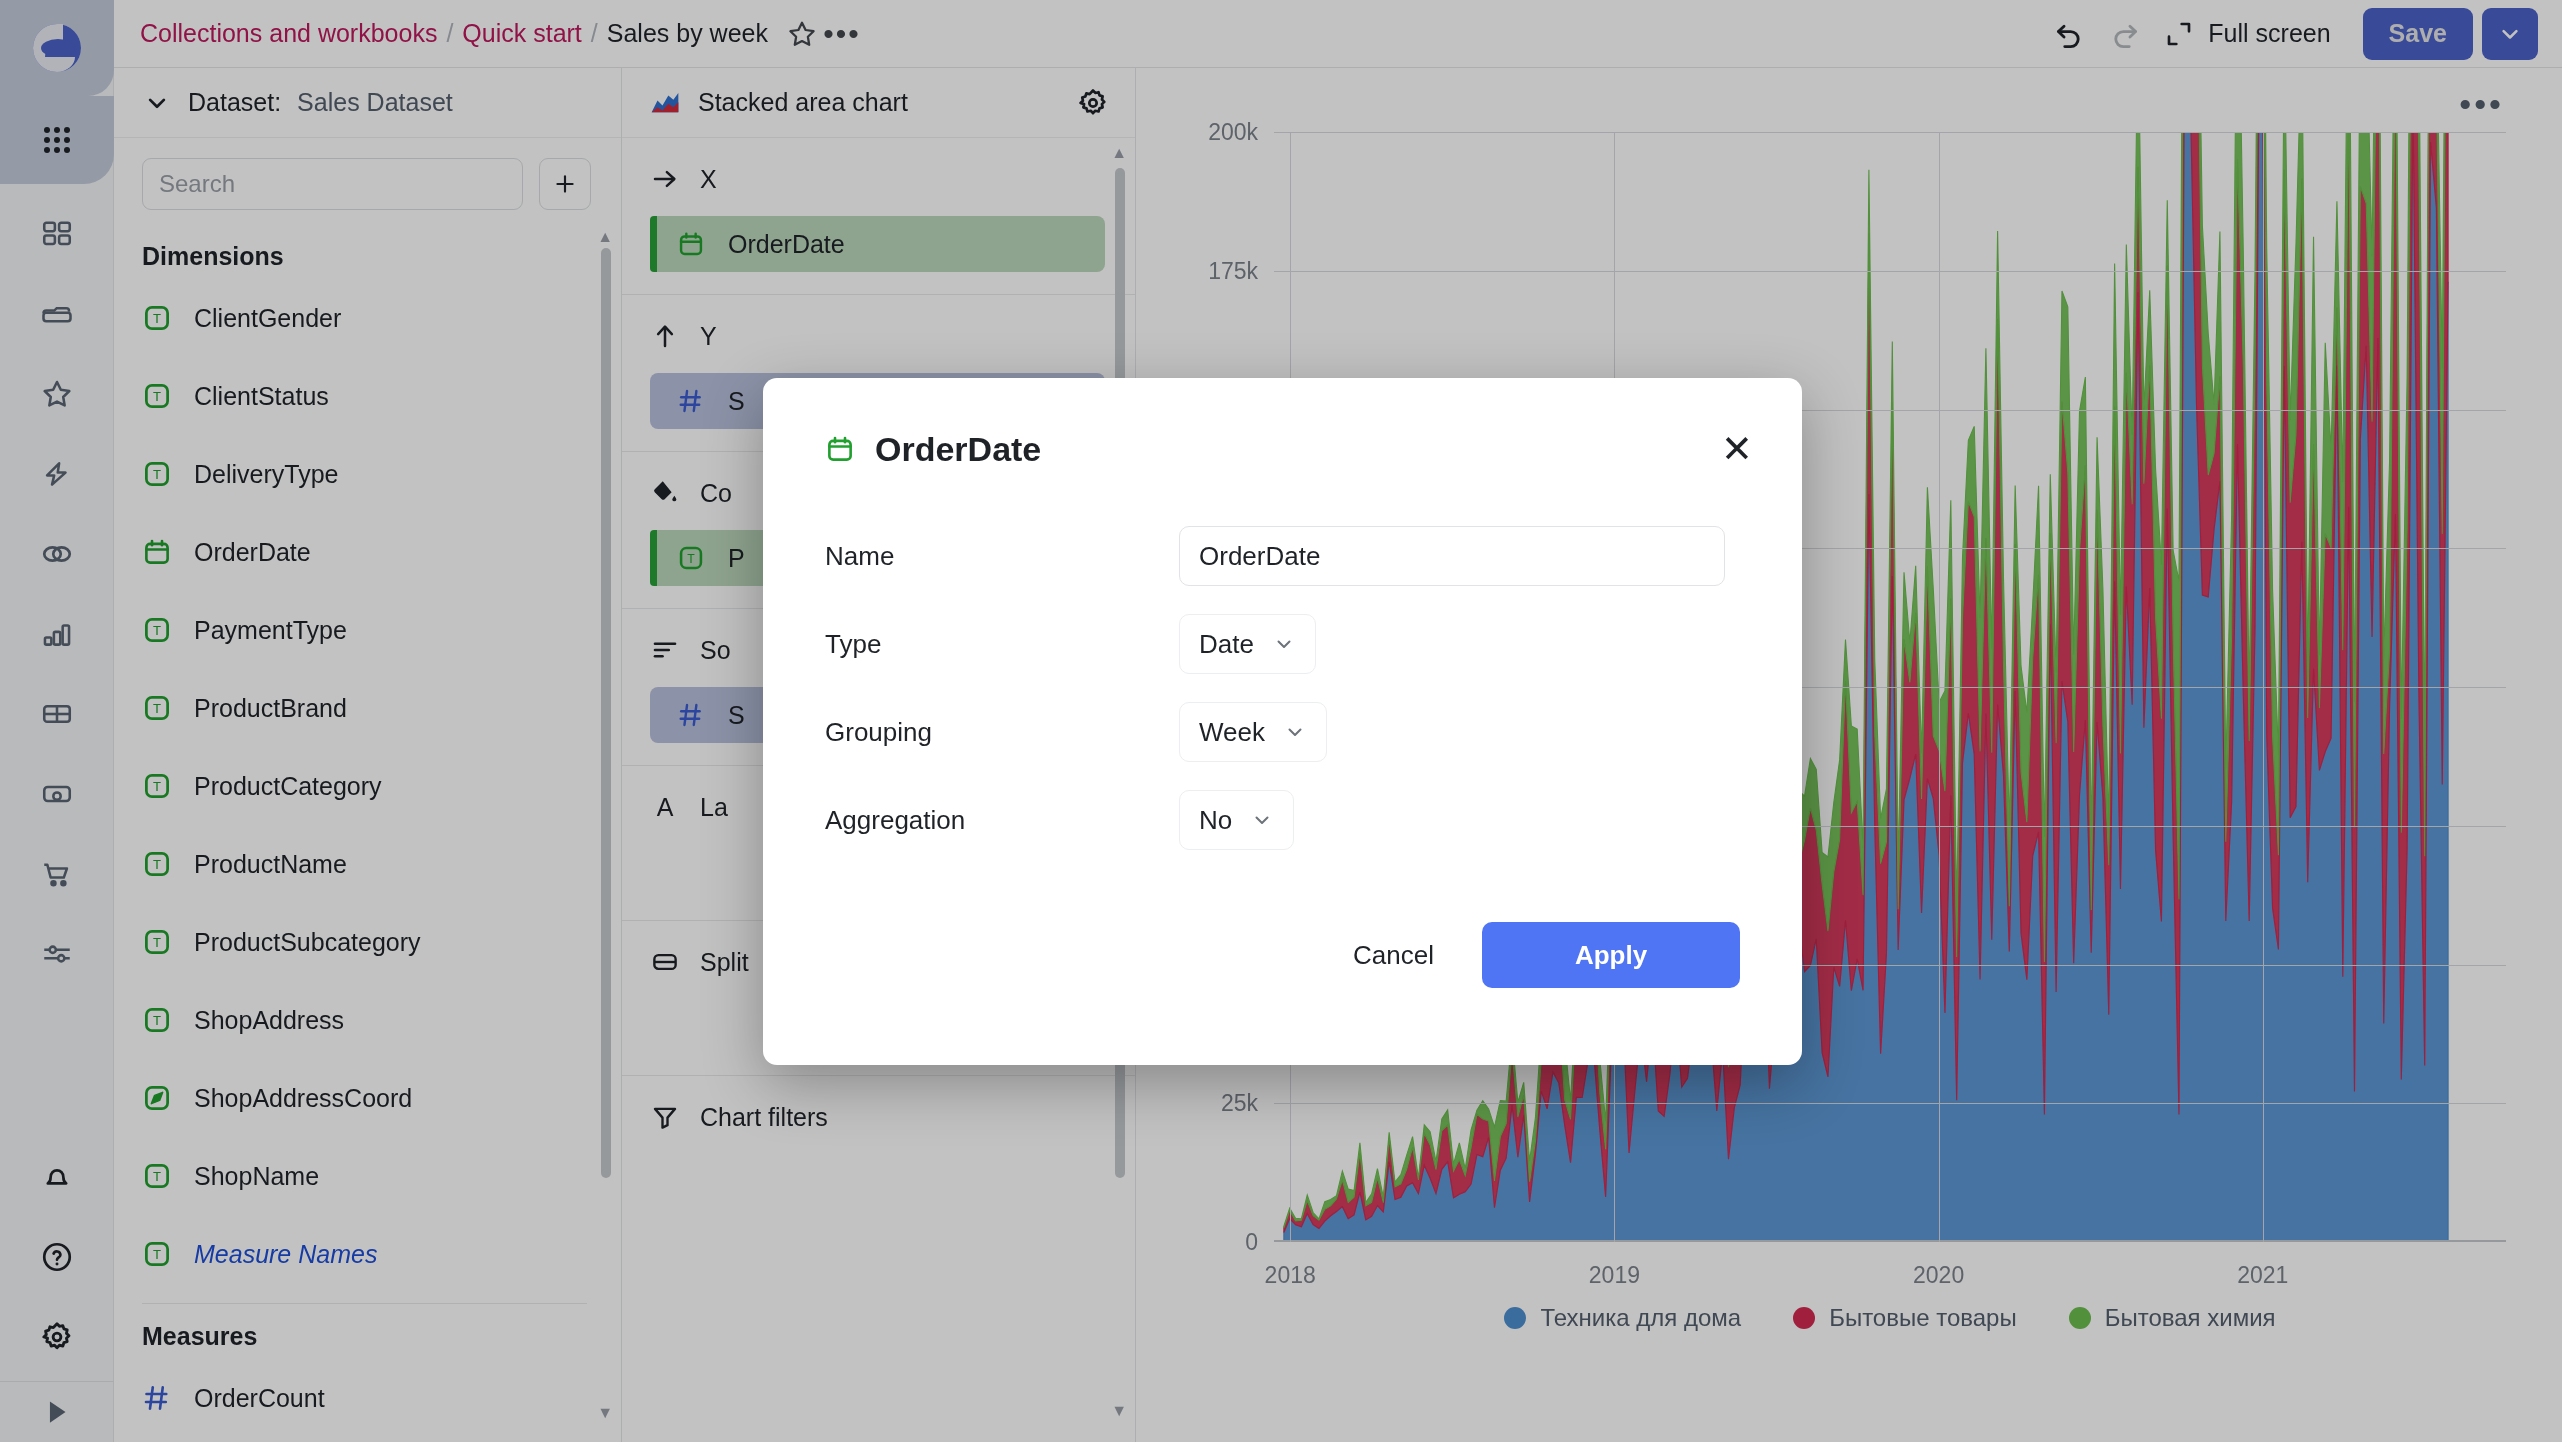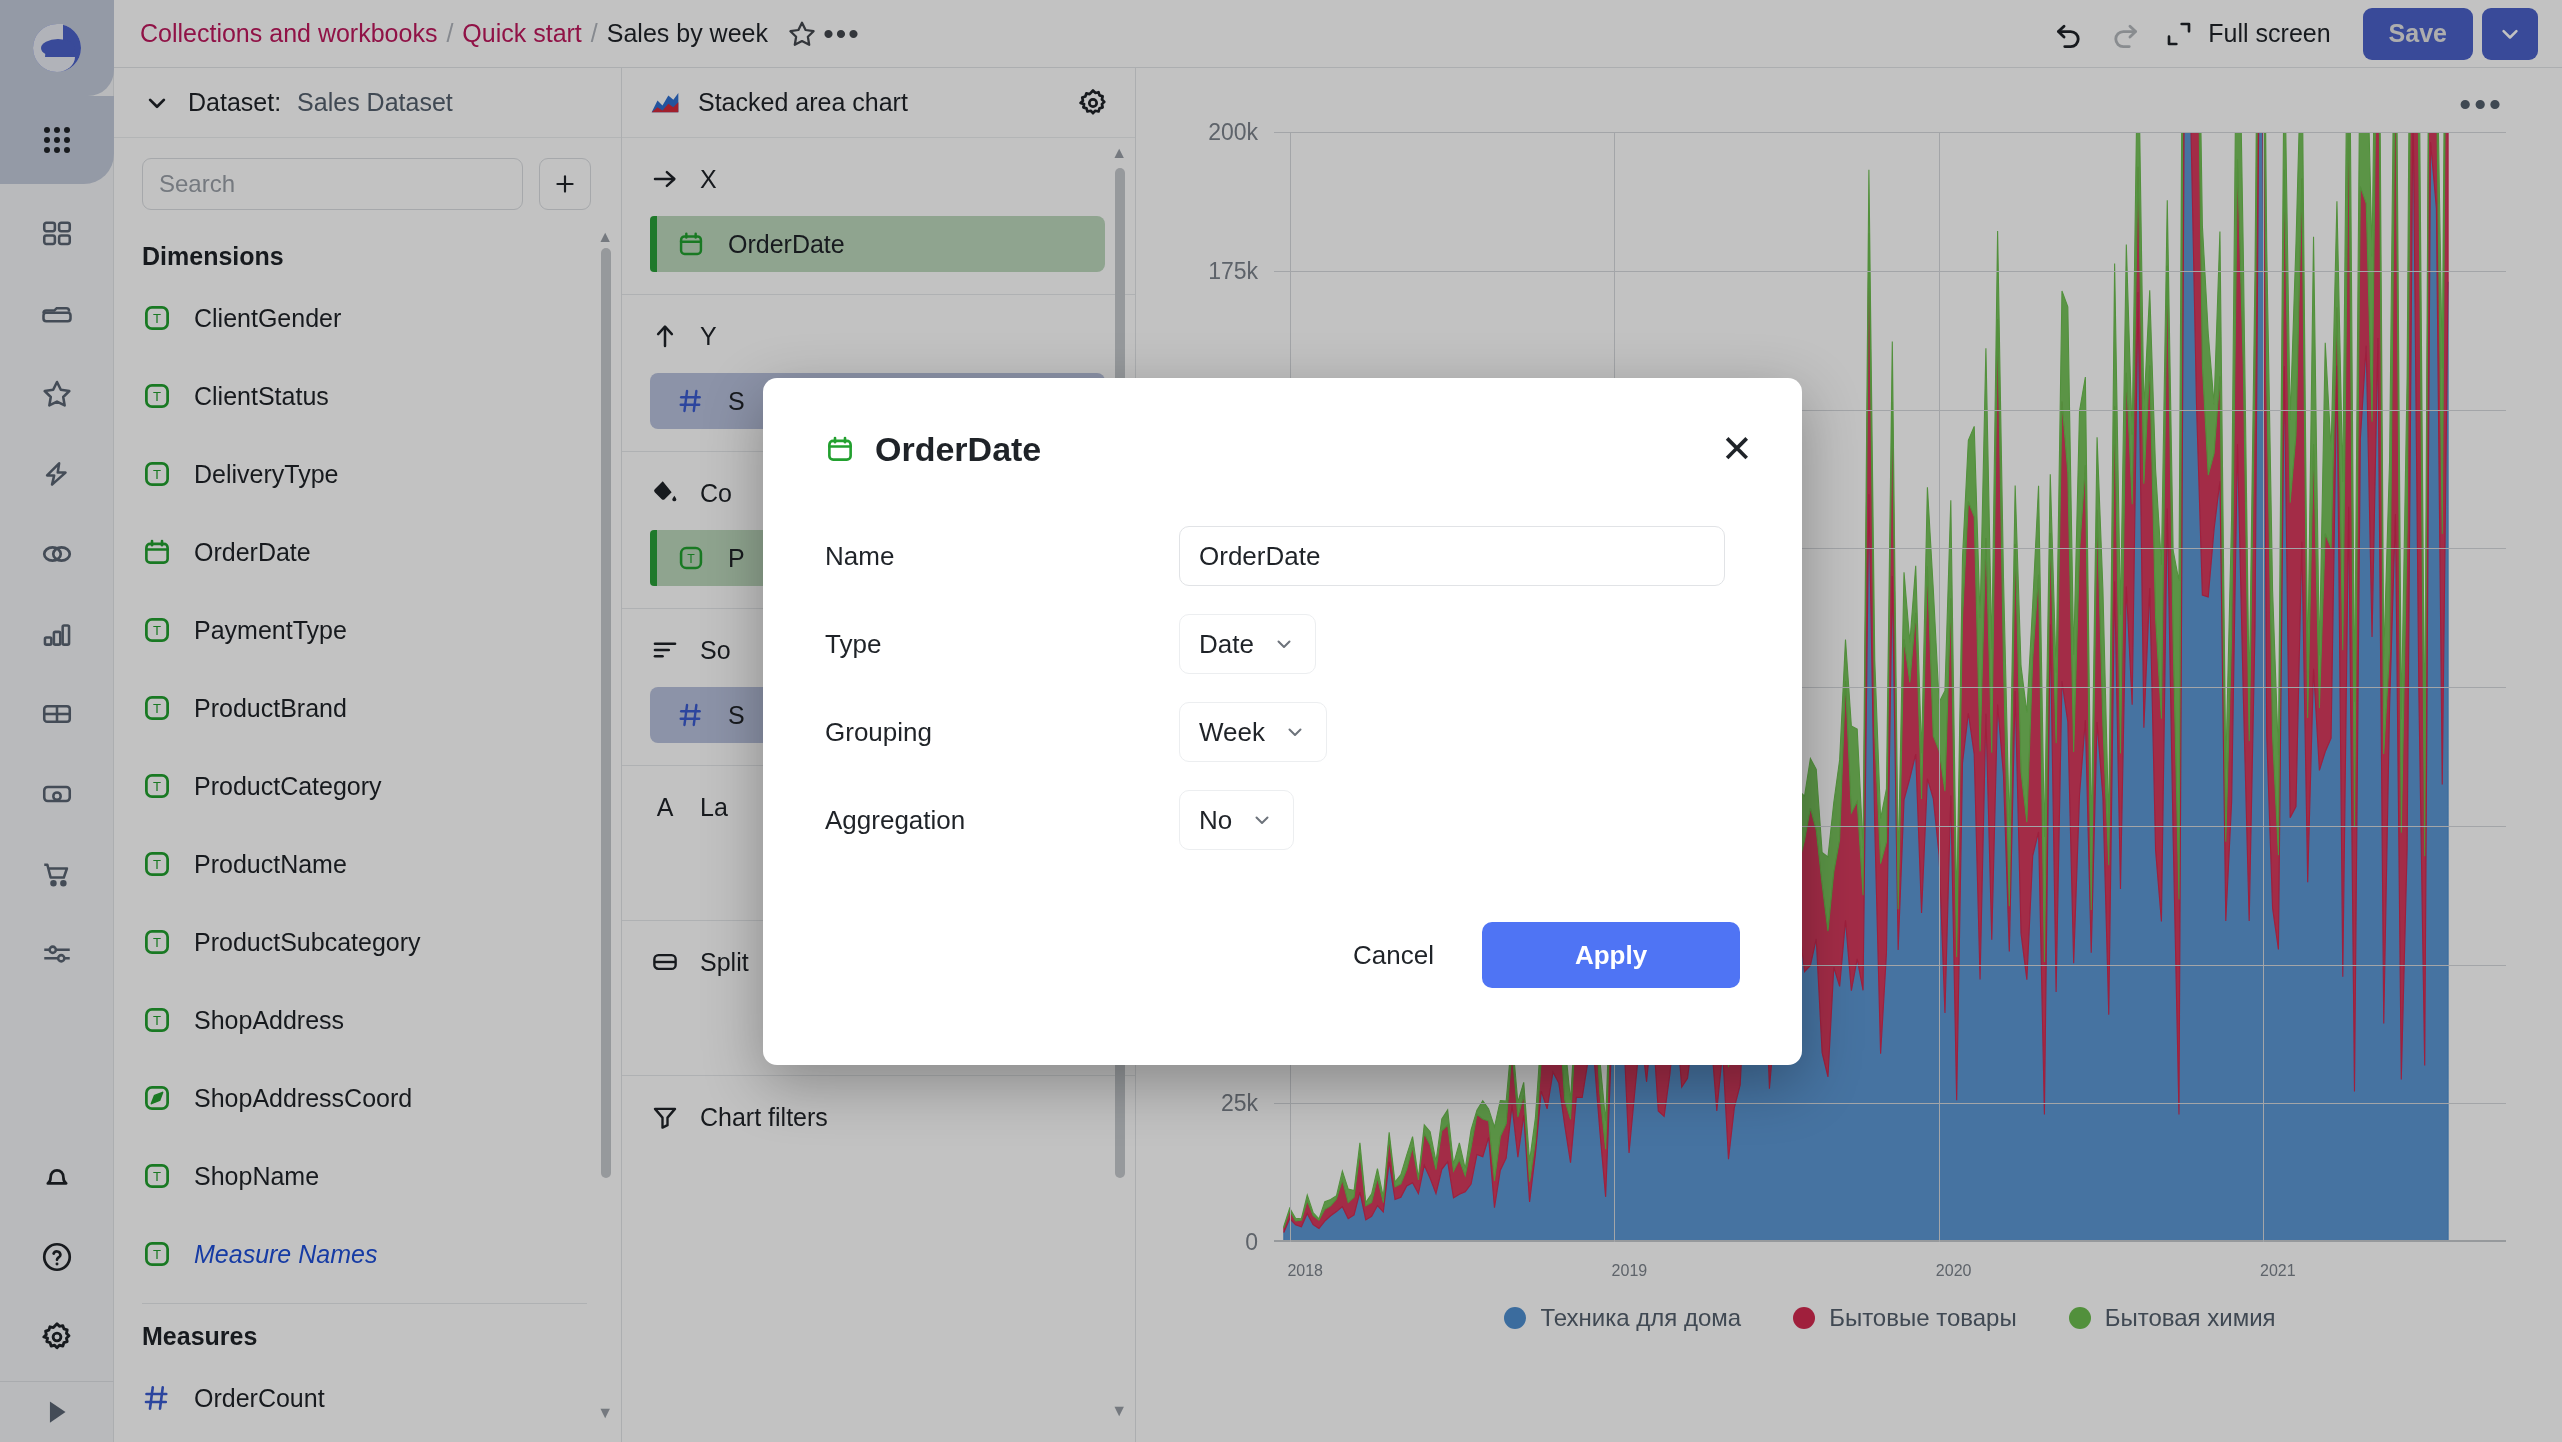--- a/index.html
+++ b/index.html
@@ -157,21 +157,21 @@
   }
   .plot { position: absolute; left: 138px; top: 64px; right: 56px; bottom: 200px; }
   .ytick {
     position: absolute; right: 100%; margin-right: 16px; transform: translateY(-50%);
     font-size: 23px; color: #7c838c; white-space: nowrap;
   }
   .gridline { position: absolute; left: 0; right: 0; height: 1px; background: #d6d9dd; }
   .vgrid { position: absolute; top: 0; bottom: 0; width: 1px; background: #d6d9dd; }
   .xtick {
     position: absolute; top: 100%; margin-top: 20px; transform: translateX(-50%);
-    font-size: 16px; color: #7c838c; margin-left: 15px;
+    font-size: 23px; color: #7c838c;
   }
   .axis-base { position: absolute; left: 0; right: 0; bottom: 0; height: 2px; background: #c6c9cd; }
   .legend {
     position: absolute; left: 138px; right: 56px; bottom: 110px;
     display: flex; align-items: center; justify-content: center; gap: 52px;
   }
   .leg-item { display: flex; align-items: center; gap: 14px; cursor: pointer; }
   .leg-dot { width: 22px; height: 22px; border-radius: 50%; }
   .leg-text { font-size: 24px; color: #55606e; }
   .modal-full {

